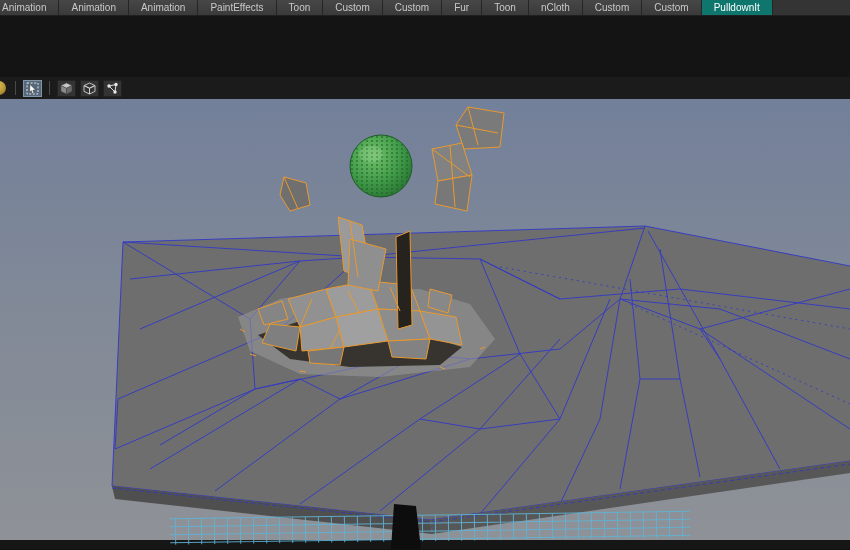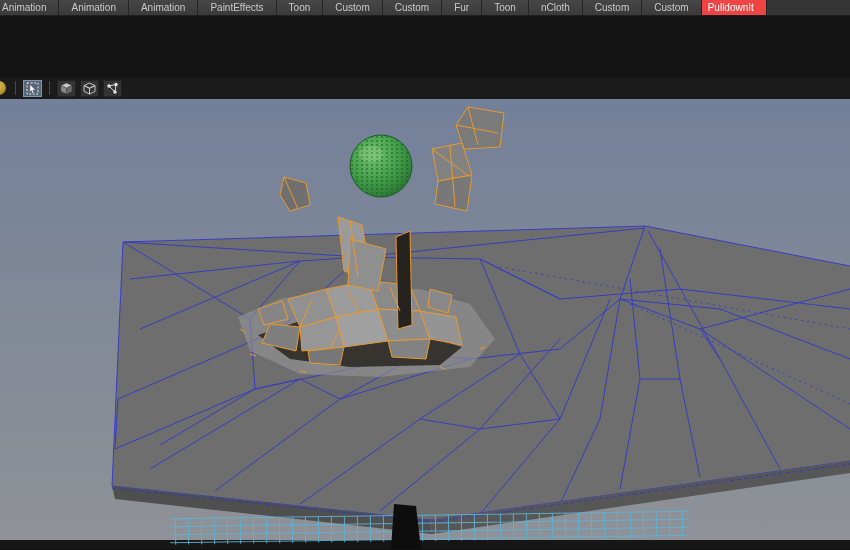--- a/index.html
+++ b/index.html
@@ -7,21 +7,21 @@
               font-family:"Liberation Sans", sans-serif; }
   .app { width:850px; height:550px; display:flex; flex-direction:column; }
 
   
   .tabbar { height:16px; background:#3a3a3a; display:flex; overflow:hidden;
             border-bottom:1px solid #1f1f1f; }
   .tab { font-size:10px; line-height:15px; color:#c9c9c9; padding:0 12px;
          background:linear-gradient(#474747,#3a3a3a); border-right:1px solid #262626;
          white-space:nowrap; cursor:default; }
   .tab.first { margin-left:-10px; }
-  .tab.sel { background:#ef4444; color:#ffffff;padding-left:6px; }
+  .tab.sel { background:#0f766e; color:#ffffff; }
   .tabbar-fill { flex:1; background:#343434; }
 
   
   .shelf { height:61px; background:#141414; }
 
   
   .toolbar { height:22px; background:#1b1b1b; display:flex; align-items:center; gap:4px; }
   .half-sphere { width:8px; height:16px; overflow:hidden; position:relative; display:inline-block; }
   .half-sphere i { position:absolute; left:-8px; top:1px; width:14px; height:14px; border-radius:50%;
                    background:radial-gradient(circle at 35% 30%, #e2c568, #b89732 60%, #6e5a1e); display:block; }

